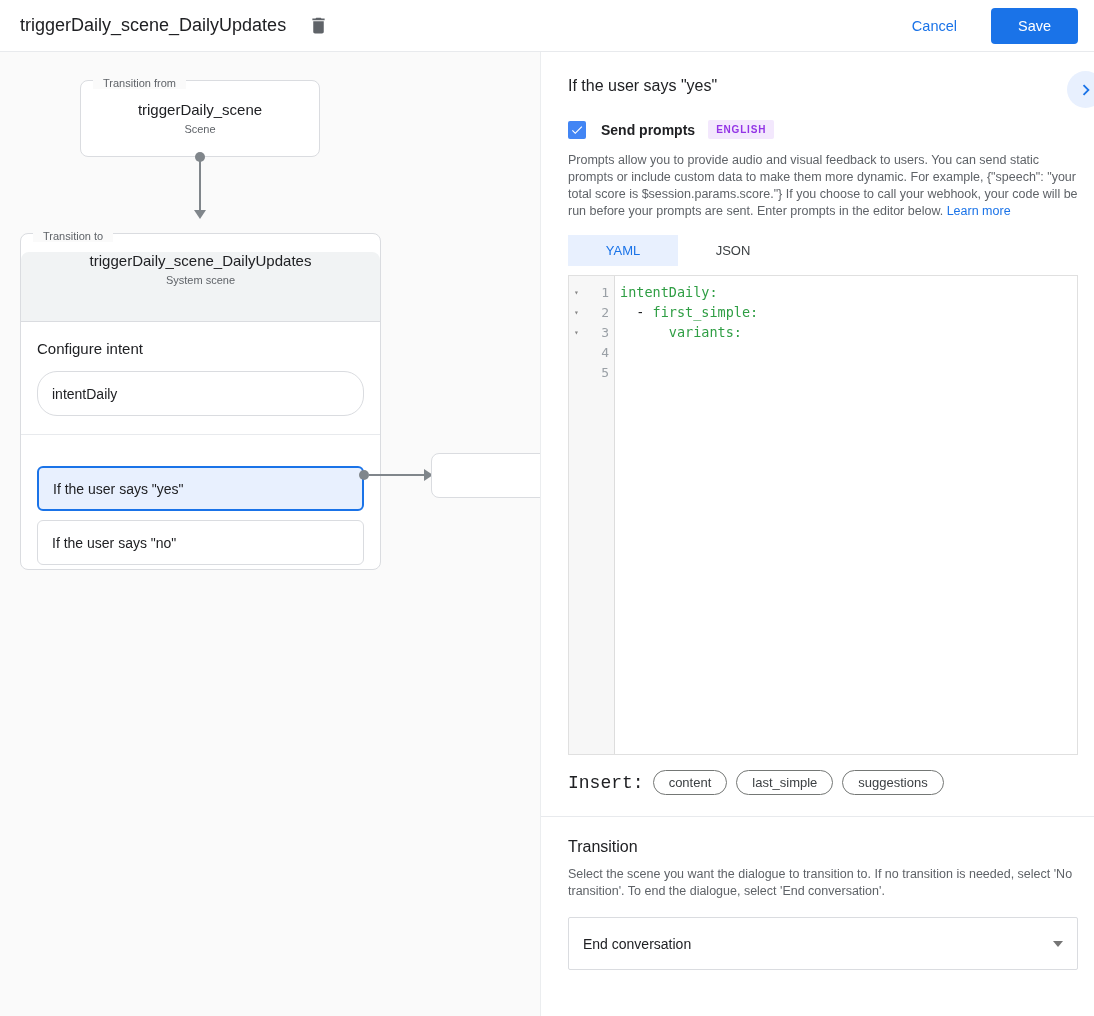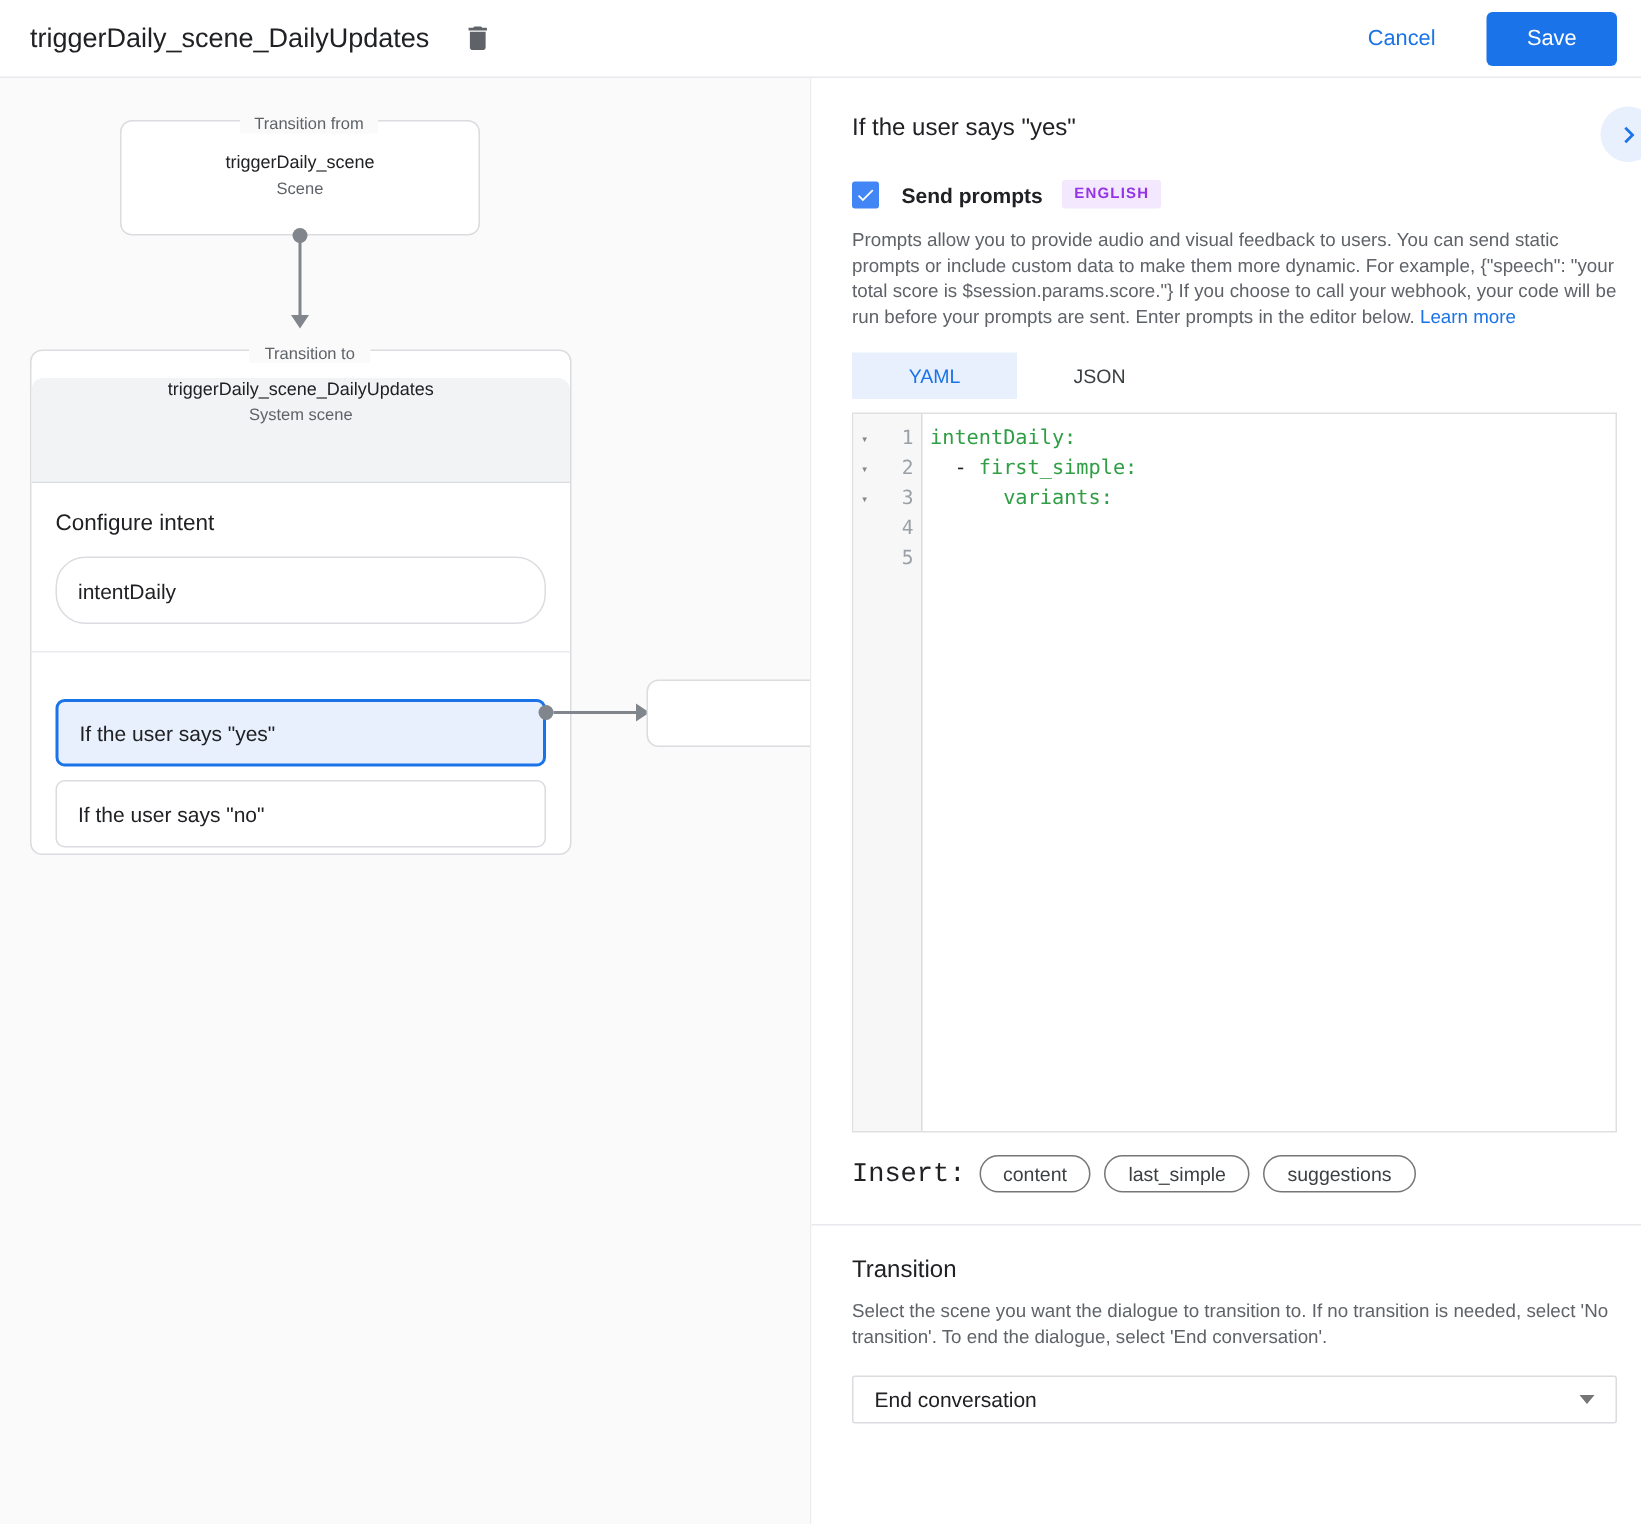--- a/index.html
+++ b/index.html
@@ -20,24 +20,24 @@
     width:87px; height:36px; font-size:14.5px; font-weight:500; cursor:pointer; font-family:inherit; }
 
   
   .content { display:flex; height:964px; }
   .left-panel { position:relative; width:541px; background:#fafafa; overflow:hidden;
     border-right:1px solid #ebedef; flex:none; }
   .right-panel { position:relative; flex:1; background:#fff; padding:25px 16px 0 27px; }
 
   
   .flow-box { position:absolute; background:#fff; border:1px solid #dadce0; border-radius:8px; }
-  .legend { position:absolute; top:-8px; left:12px; right:0; text-align:center; }
+  .legend { position:absolute; top:-8px; left:12px; right:0; text-align:left; }
   .legend span { background:#fafafa; padding:0 10px; font-size:11px; color:#5f6368; }
   .from-box { left:80px; top:28px; width:240px; height:77px; text-align:center; }
-  .box-name { font-size:12px; color:#202124; margin-top:20px; }
+  .box-name { font-size:15px; color:#202124; margin-top:20px; }
   .box-type { font-size:11px; color:#5f6368; margin-top:5px; }
 
   .dot { position:absolute; width:10px; height:10px; border-radius:50%; background:#80868b; }
   .vline { position:absolute; width:2px; background:#80868b; }
   .hline { position:absolute; height:2px; background:#80868b; }
   .arrow-down { position:absolute; width:0; height:0;
     border-left:6px solid transparent; border-right:6px solid transparent; border-top:9px solid #80868b; }
   .arrow-right { position:absolute; width:0; height:0;
     border-top:6px solid transparent; border-bottom:6px solid transparent; border-left:9px solid #80868b; }
 
@@ -97,21 +97,21 @@
   .tok-key { color:#2f9e44; }
   .tok-str { color:#a94442; }
 
   .insert-row { margin-top:15px; display:flex; align-items:center; }
   .insert-label { font-size:18px; color:#202124;font-family:Liberation Mono, monospace; }
   .pill { margin-left:9px; border:1px solid #747775; border-radius:13px; background:#fff;
     padding:4px 15px; font-size:13px; color:#3c4043; cursor:pointer; font-family:inherit; }
 
   .panel-divider { margin:21px -16px 0 -27px; border-top:1px solid #e8eaed; }
   .transition-heading { margin-top:21px; font-size:16px; color:#202124; }
-  .select-box { margin-top:17px; height:32px; border:1px solid #dadce0; border-radius:2px;
+  .select-box { margin-top:17px; height:53px; border:1px solid #dadce0; border-radius:2px;
     display:flex; align-items:center; padding:0 14px; font-size:14px; color:#202124;
     background:#fff; cursor:pointer; }
   .select-box .grow { flex:1; }
   .caret { width:0; height:0; border-left:5px solid transparent; border-right:5px solid transparent;
     border-top:6px solid #757575; }
 </style>
 </head>
 <body>
 
 <div class="topbar">

